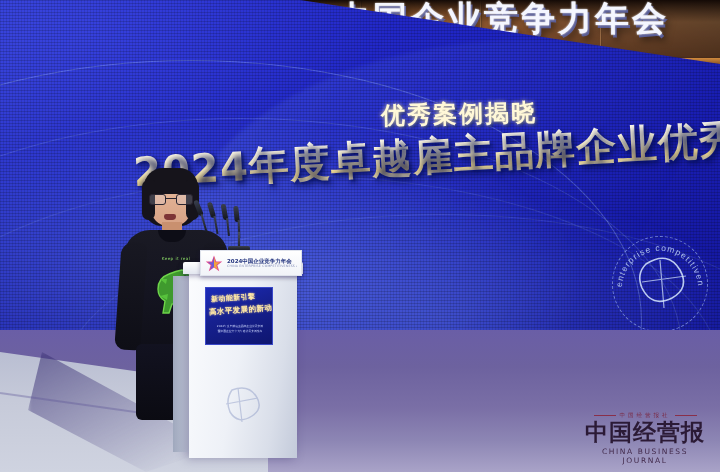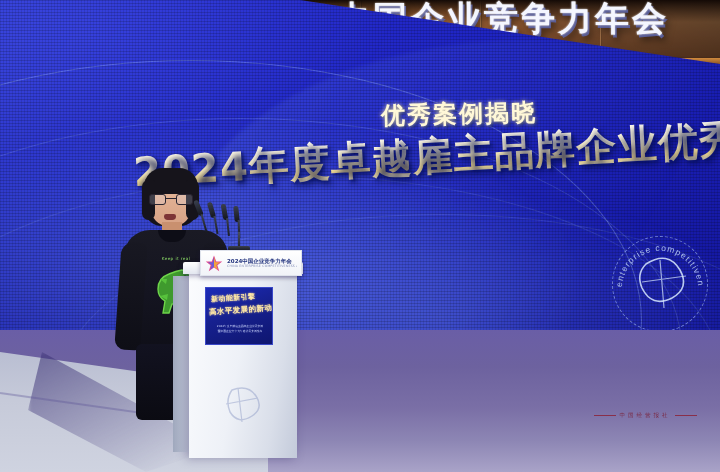--- a/index.html
+++ b/index.html
@@ -470,15 +470,17 @@
 
   <svg class="podium-emblem" viewBox="0 0 52 58">
     <path d="M18,8 q16,-6 24,6 q8,12 -4,20 q-14,9 -22,-4 q-5,-12 2,-22 z" fill="none" stroke="#9aa6cc" stroke-width="1.5"></path>
     <path d="M24,6 L28,40 M12,22 L44,16" stroke="#9aa6cc" stroke-width="1.2"></path>
   </svg>
 
   <div class="watermark">
     <div class="wm-top">
       <span class="wm-rule"></span><span>中国经营报社</span><span class="wm-rule"></span>
     </div>
+    <div class="wm-main">中国经营报</div>
+    <div class="wm-sub">CHINA BUSINESS JOURNAL</div>
   </div>
 
 </div>
 
 </body></html>

